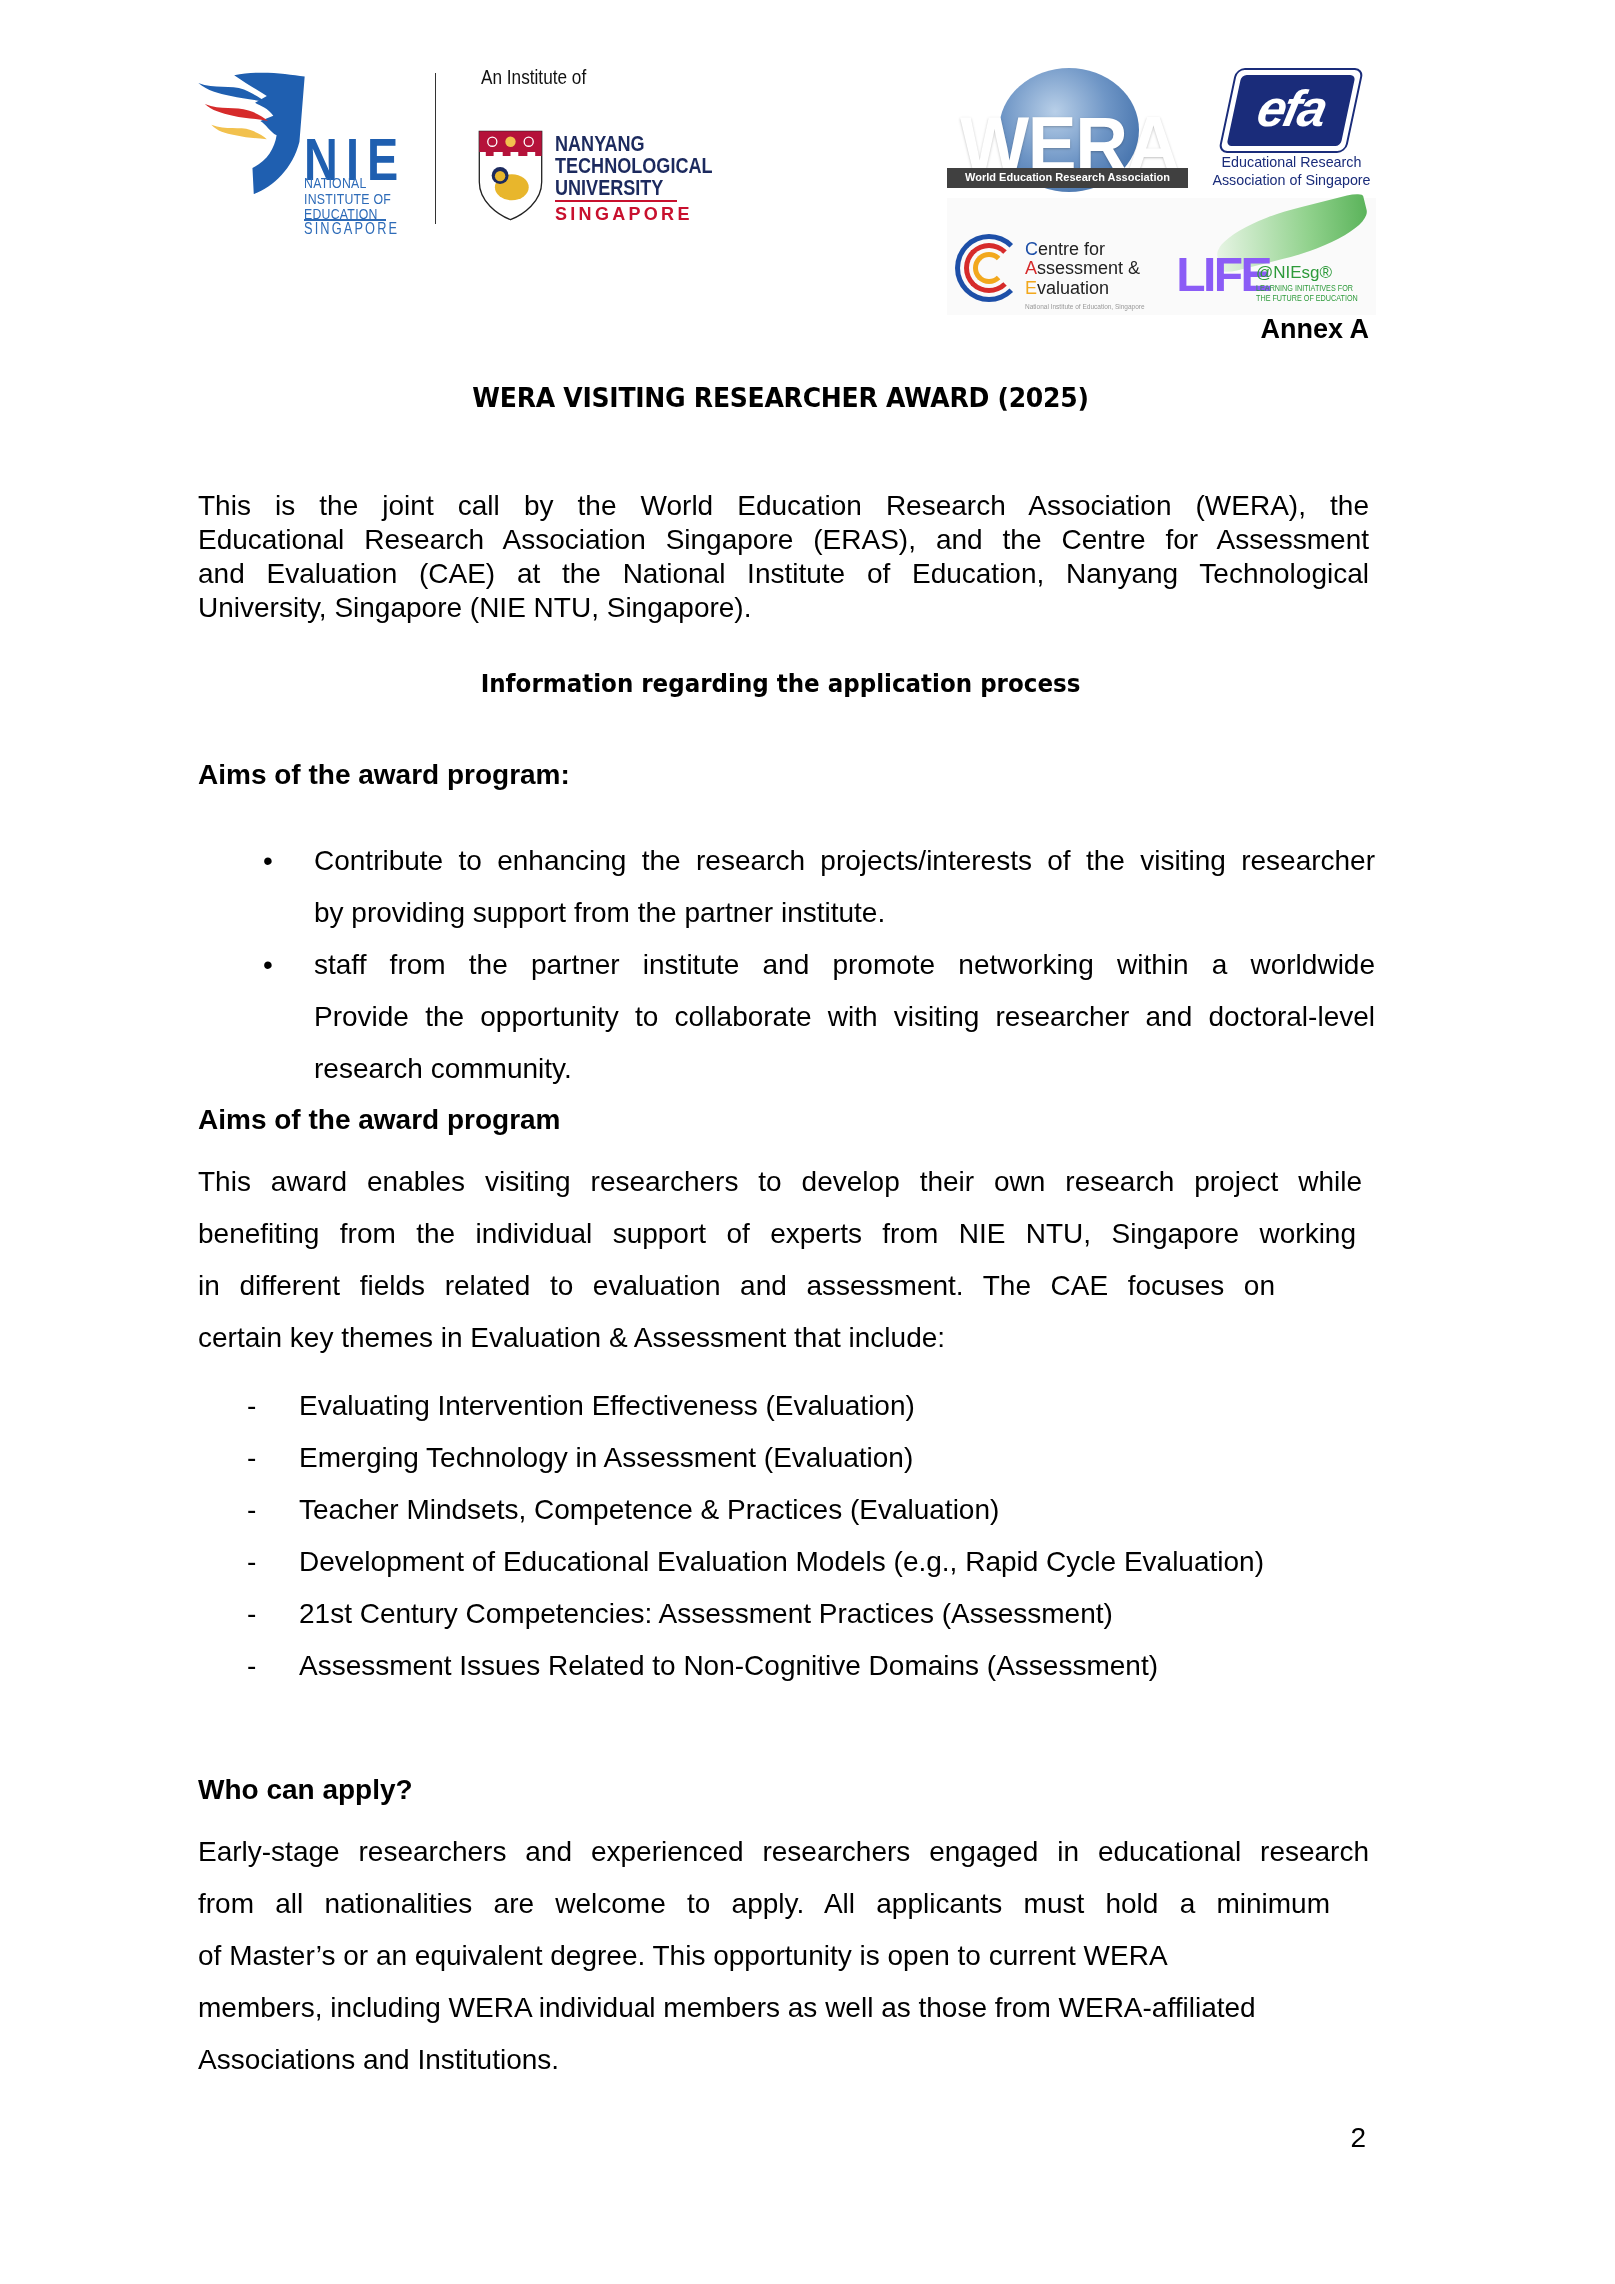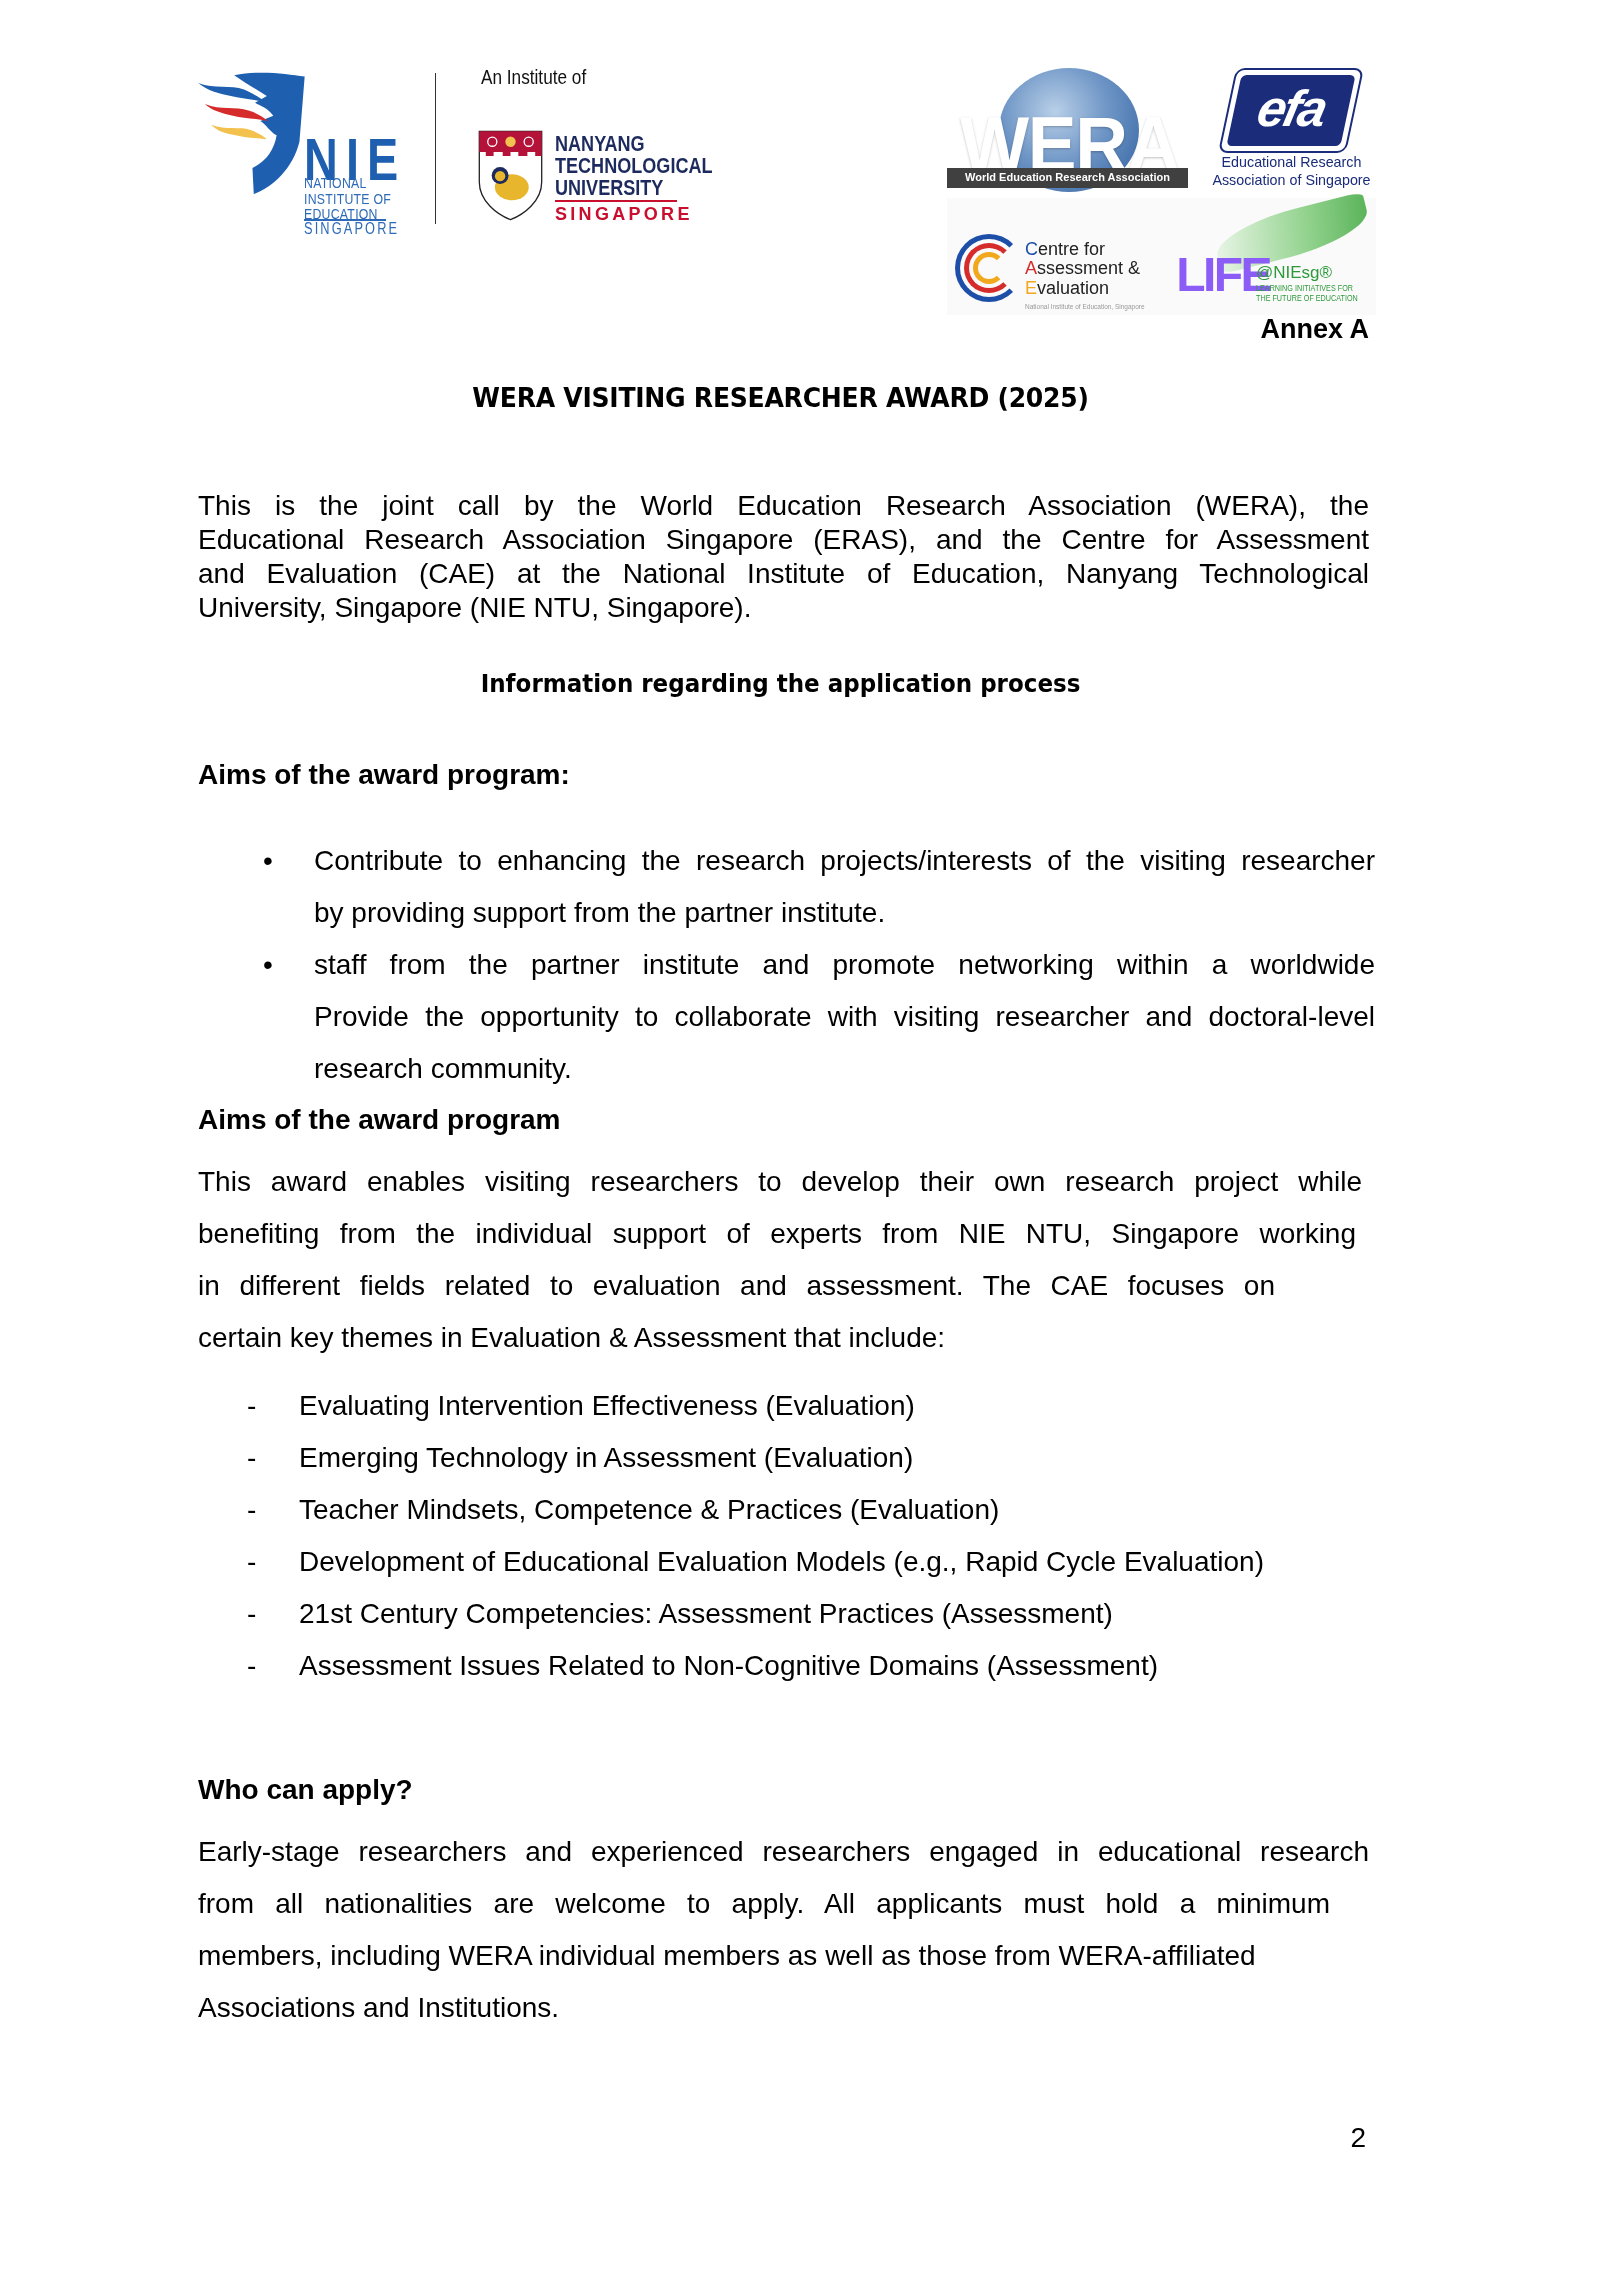--- a/index.html
+++ b/index.html
@@ -234,18 +234,19 @@
     <span class="marker">-</span>
     <div>Assessment Issues Related to Non-Cognitive Domains (Assessment)</div>
   </div>
 </div>
 
 <div class="abs h-bold h3">Who can apply?</div>
 
 <div class="para p-who">
   <span class="ln" style="width:1171px">Early-stage researchers and experienced researchers engaged in educational research</span>
   <span class="ln" style="width:1132px">from all nationalities are welcome to apply. All applicants must hold a minimum</span>
+  <span class="ln last">of Master’s or an equivalent degree. This opportunity is open to current WERA</span>
   <span class="ln last">members, including WERA individual members as well as those from WERA-affiliated</span>
   <span class="ln last">Associations and Institutions.</span>
 </div>
 
 <div class="abs page-num">2</div>
 
 
 </body></html>

